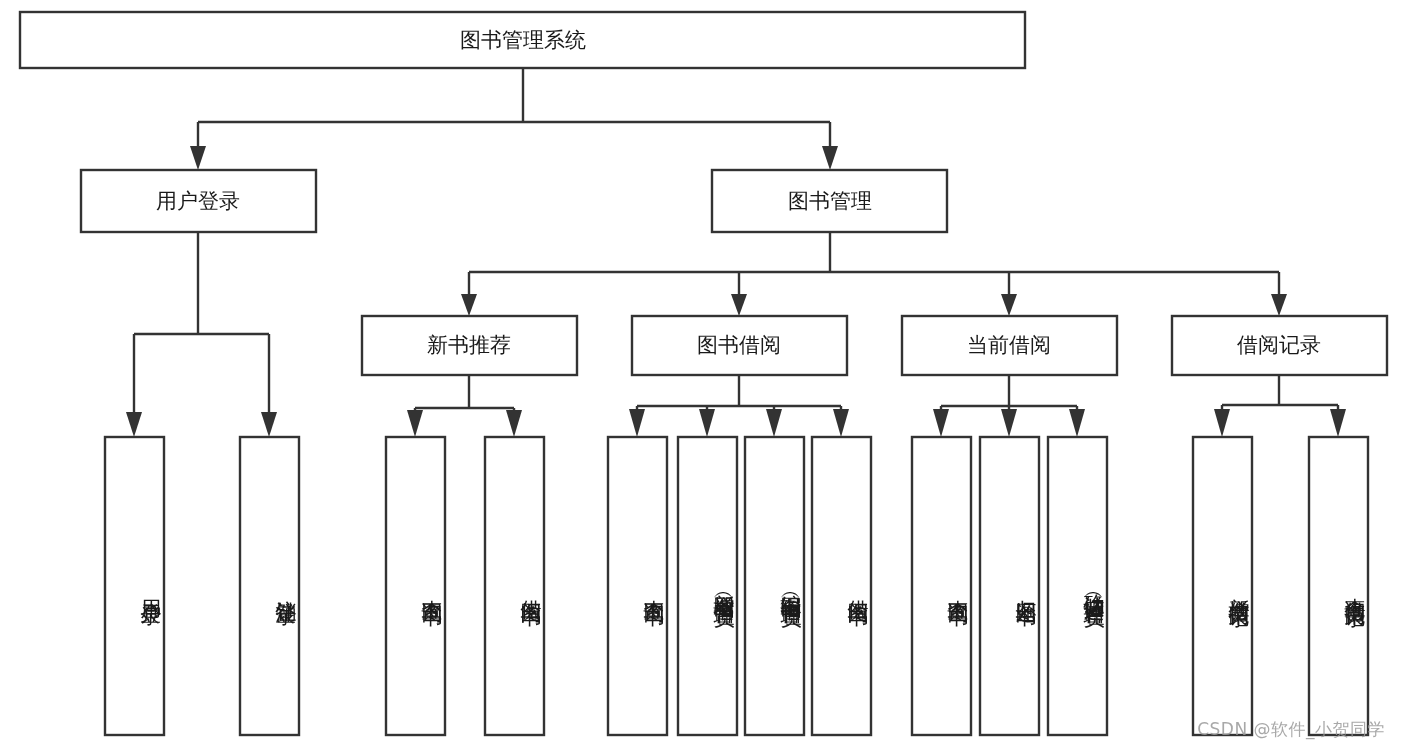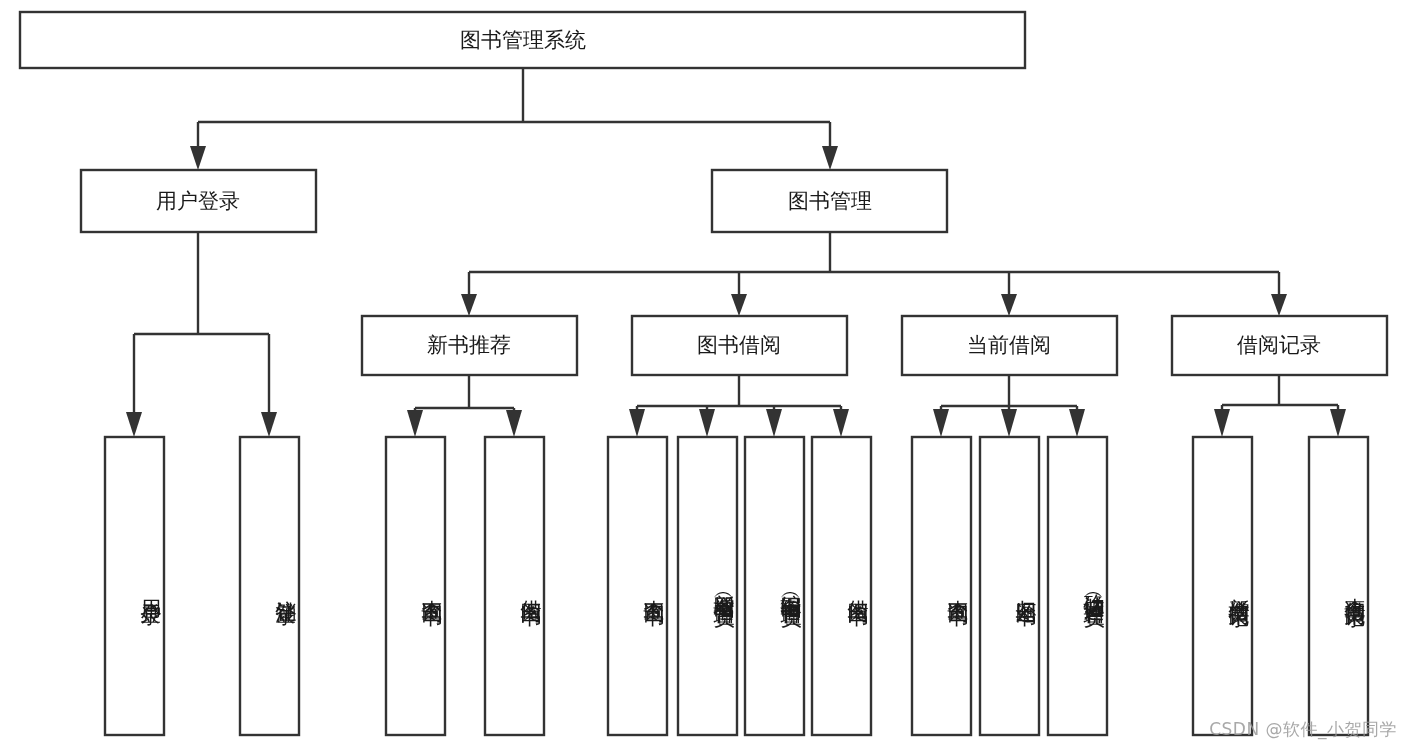--- a/index.html
+++ b/index.html
@@ -60,21 +60,21 @@
     color: #1a1a1a;
     letter-spacing: 2px;
     display: flex;
     align-items: flex-start;
     justify-content: center;
     white-space: nowrap;
     pointer-events: none;
   }
   .watermark {
     position: absolute;
-    right: 8px;
+    right: 20px;
     bottom: 6px;
     font-family: "DejaVu Sans", "Liberation Sans", sans-serif;
     font-size: 17px;
     color: #9a9a9a;
     opacity: 0.85;
     white-space: nowrap;
     letter-spacing: 0.5px;
   }
 </style>
 </head>

